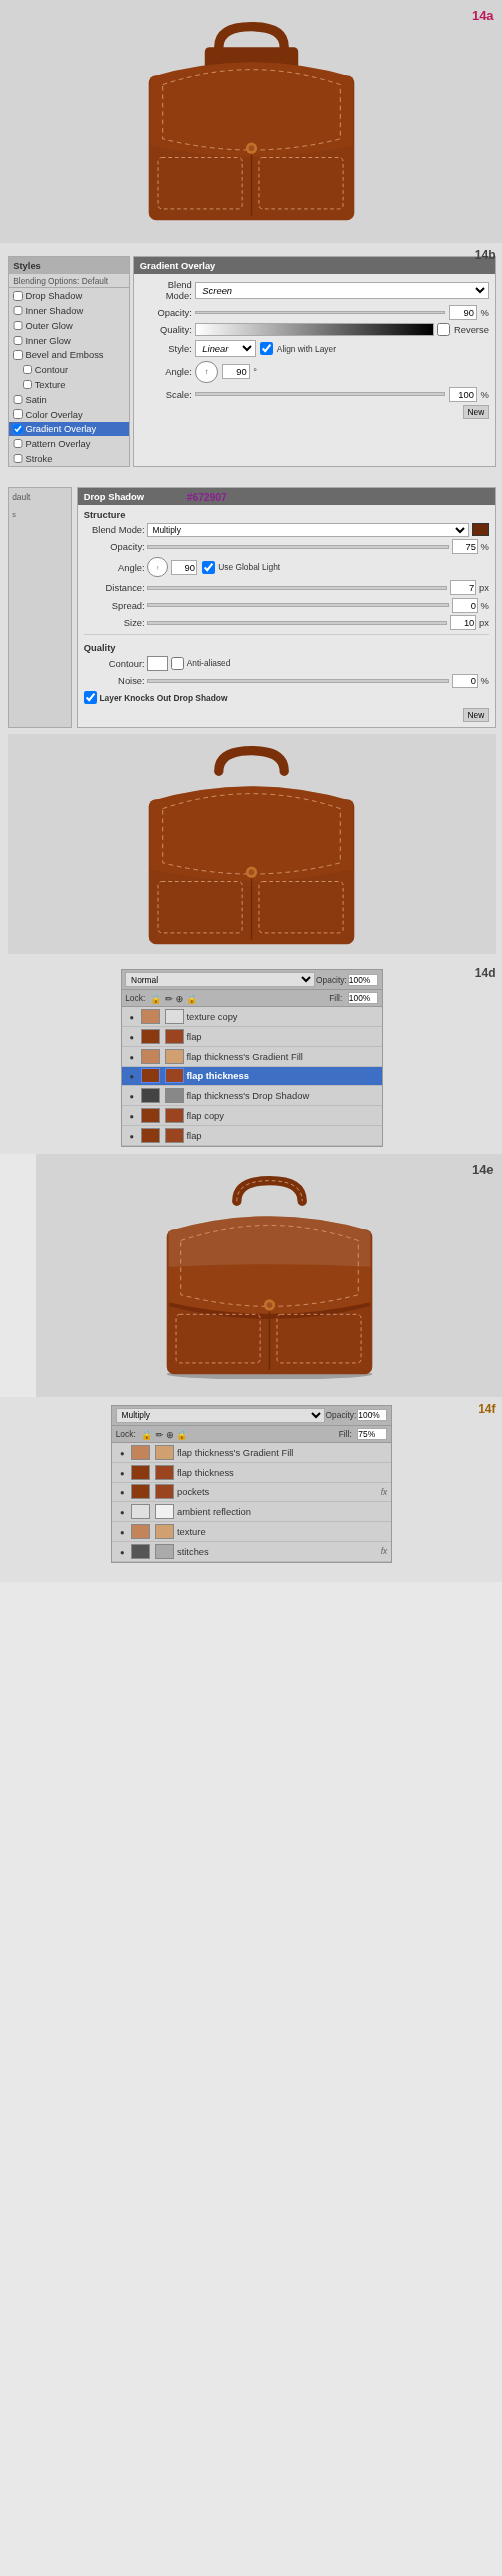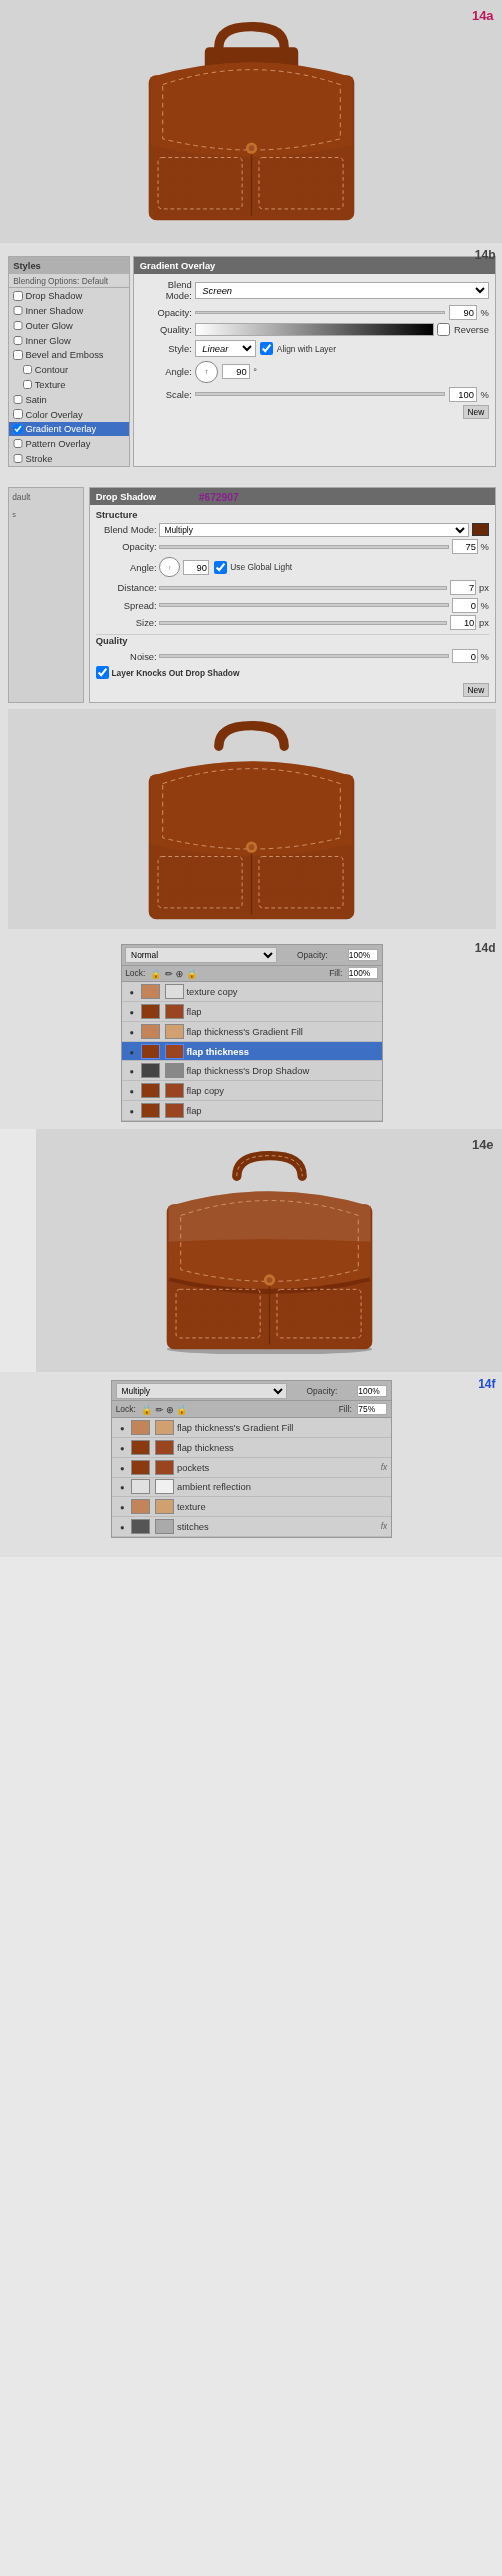--- a/index.html
+++ b/index.html
@@ -188,21 +188,21 @@
       border: 0.9px solid #999;
       font-size: 9.4px;
       width: 243px;
     }
 
     .layers-toolbar {
       background: #b5b5b5;
       display: flex;
       align-items: center;
       padding: 1.9px 3.7px;
-      gap: 20px;
+      gap: 1px;
       border-bottom: 0.9px solid #999;
     }
 
     .layers-toolbar select {
       font-size: 8.4px;
       padding: 0.9px;
       background: #e0e0e0;
       border: 0.9px solid #aaa;
     }
 
@@ -292,21 +292,21 @@
     .checkbox-row {
       display: flex;
       align-items: center;
       gap: 2.8px;
       font-size: 9.4px;
     }
 
     .quality-section {
       border-top: 0.9px solid #ccc;
       margin-top: 3.7px;
-      padding-top: 0;
+      padding-top: 7px;
     }
 
     .contour-preview {
       width: 20.6px; height: 15px;
       background: white;
       border: 0.9px solid #888;
       display: inline-block;
     }
   </style>
 </head>
@@ -447,21 +447,21 @@
       </div>
     </div>
   </div>
 </div>
 
 <div class="section-wrapper" style="background:#e0e0e0; padding:7.5px; position:relative;">
   <span class="label-14" style="position:absolute;top:4.7px;right:7.5px;font-size:12px;font-weight:bold;color:#444;">14c</span>
 
   <div style="display:flex; gap:5.6px; position:relative;">
 
-    <div style="width:76px; background:#d0d0d0; border:0.9px solid #aaa; font-size:8.4px; padding:3.7px;">
+    <div style="width:64px; background:#d0d0d0; border:0.9px solid #aaa; font-size:8.4px; padding:3.7px;">
       <div style="color:#555;">dault</div>
       <div style="margin-top:7.5px; font-size:7.5px; color:#666;">s</div>
     </div>
 
     <div class="dropshadow-panel" style="flex:1;">
       <div class="ds-header">Drop Shadow</div>
 
       <div style="position:relative;">
         <span style="position:absolute; top:-17px; left:103px; font-size:10.3px; font-weight:bold; color:#8b2090;">#672907</span>
       </div>
@@ -502,20 +502,26 @@
       </div>
       <div class="ds-row">
         <span class="ds-label">Size:</span>
         <div class="ds-slider"></div>
         <input class="ds-input" value="10" style="">
         <span>px</span>
       </div>
 
       <div class="quality-section">
         <div class="ds-section-title">Quality</div>
+        <div class="ds-row">
+          <span class="ds-label">Contour:</span>
+          <span class="contour-preview"></span>
+          <input type="checkbox" style="">
+          <span style="font-size:8.4px;">Anti-aliased</span>
+        </div>
         <div class="ds-row">
           <span class="ds-label">Noise:</span>
           <div class="ds-slider"></div>
           <input class="ds-input" value="0" style="">
           <span>%</span>
         </div>
         <div class="checkbox-row">
           <input type="checkbox" checked="" style="">
           <span style="font-size:8.4px;font-weight:bold;">Layer Knocks Out Drop Shadow</span>
         </div>
@@ -661,21 +667,21 @@
     <circle cx="130" cy="141" r="3" fill="#a05020"></circle>
     <defs>
       <pattern id="leatherTex3" patternUnits="userSpaceOnUse" width="4" height="4">
         <circle cx="2" cy="2" r="1" fill="#5a1a00" opacity="0.15"></circle>
       </pattern>
     </defs>
   </svg>
 </div>
 
 <div class="section-wrapper" style="background:#e0e0e0; padding:7.5px; position:relative; padding-bottom:19px;">
-  <span class="label-14" style="position:absolute;top:4.7px;right:7.5px;font-size:12px;font-weight:bold;color:#1d4ed8;">14f</span>
+  <span class="label-14" style="position:absolute;top:4.7px;right:7.5px;font-size:12px;font-weight:bold;color:#a16207;">14f</span>
 
   <div style="display:flex; justify-content:center;">
     <div class="layers-panel" style="width:281px;">
 
       <div class="layers-toolbar">
         <select style="font-size:8.4px;background:#e0e0e0;border:0.9px solid #aaa;flex:1;">
           <option>Multiply</option>
         </select>
         <span style="font-size:8.4px;">Opacity:</span>
         <input style="width: 30px; font-size: 8.4px; border: 0.9px solid rgb(170, 170, 170); background: white;" value="100%">

